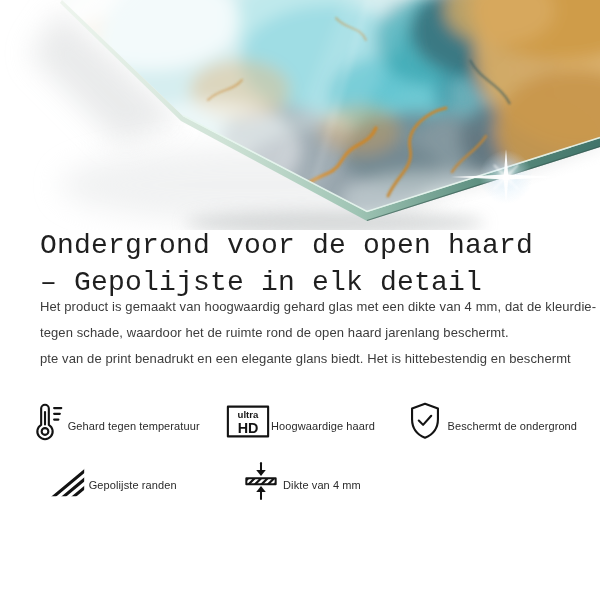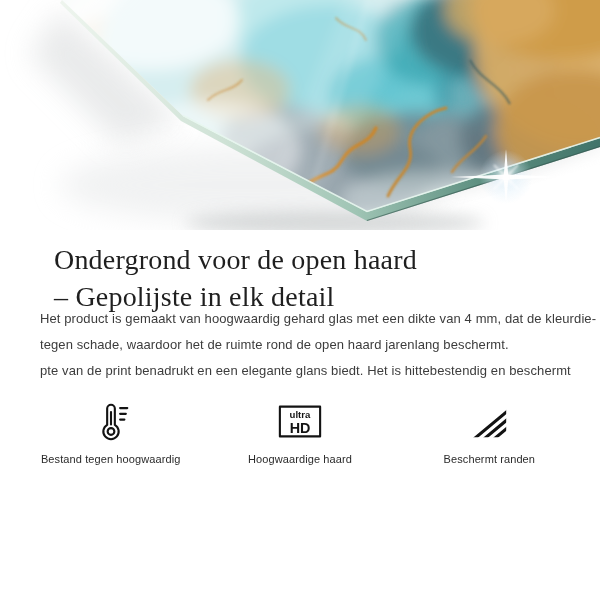--- a/index.html
+++ b/index.html
@@ -1,29 +1,29 @@
 <!DOCTYPE html>
 <html><head>
 <meta charset="utf-8">
 <style>
   html,body{margin:0;padding:0;background:#fff;}
   .page{position:relative;width:600px;height:600px;background:#ffffff;overflow:hidden;
         font-family:"Liberation Sans",sans-serif;}
   .hero{position:absolute;top:0;left:0;width:600px;height:230px;}
   .hero svg{display:block;}
-  .heading{position:absolute;left:40px;top:227px;margin:14px;
-           font-family:Liberation Serif, serif;font-weight:400;
+  .heading{position:absolute;left:40px;top:227px;margin:0;
+           font-family:Liberation Mono, monospace;font-weight:400;
            font-size:28px;line-height:37px;color:#1f1f1f;letter-spacing:.2px;}
   .heading span{display:block;}
-  .body-text{position:absolute;left:40px;top:306px;margin:0;
+  .body-text{position:absolute;left:40px;top:294px;margin:0;
              font-size:13px;line-height:26px;color:#3c3c3c;letter-spacing:.1px;}
   .body-text span{display:block;white-space:nowrap;}
   .features{position:absolute;left:16px;top:399px;width:568px;
             display:grid;grid-template-columns:1fr 1fr 1fr;row-gap:13px;}
-  .feature{display:flex;flex-direction:column;align-items:center;}
+  .feature{display:flex;flex-direction:row;align-items:center;justify-content:center;}
   .icon-box{height:46px;display:flex;align-items:center;justify-content:center;}
   .feature-label{margin-top:8px;font-size:11px;color:#2a2a2a;letter-spacing:.1px;}
   .ic{stroke:#131313;fill:none;stroke-width:2.2;stroke-linecap:round;stroke-linejoin:round;}
   .ic-fill{fill:#131313;stroke:none;}
 </style>
 </head>
 <body>
 
 <div class="page">
 
@@ -146,44 +146,70 @@
 
     <div class="feature">
       <div class="icon-box">
         <svg width="46" height="46" viewBox="0 0 48 48">
           <path class="ic" d="M20,27 V10 A4,4 0 0 1 28,10 V27 A8,8 0 1 1 20,27 Z"></path>
           <circle class="ic" cx="24" cy="33.9" r="3.5"></circle>
           <path class="ic" d="M24,13.5 V26.5"></path>
           <path class="ic" d="M33.5,9.5 H41 M33.5,15.5 H39.5 M33.5,21.5 H38"></path>
         </svg>
       </div>
-      <div class="feature-label">Bestand tegen hoogwaardig</div>
+      <div class="feature-label">Gehard tegen temperatuur</div>
     </div>
 
     <div class="feature">
       <div class="icon-box">
         <svg width="46" height="46" viewBox="0 0 48 48">
           <rect class="ic" x="3" y="8" width="42" height="31" stroke-width="2.6"></rect>
           <text x="24" y="20" text-anchor="middle" font-family="Liberation Sans, sans-serif" font-size="10" font-weight="bold" fill="#131313">ultra</text>
           <text x="24" y="35" text-anchor="middle" font-family="Liberation Sans, sans-serif" font-size="15" font-weight="bold" fill="#131313">HD</text>
         </svg>
       </div>
       <div class="feature-label">Hoogwaardige haard</div>
     </div>
 
+    <div class="feature">
+      <div class="icon-box">
+        <svg width="46" height="46" viewBox="0 0 48 48">
+          <path class="ic" d="M24,5 L37.5,10 V21 C37.5,31.5 31,37.5 24,40.5 C17,37.5 10.5,31.5 10.5,21 V10 Z"></path>
+          <path class="ic" d="M17.5,22.5 L22,27 L30.5,17.5"></path>
+        </svg>
+      </div>
+      <div class="feature-label">Beschermt de ondergrond</div>
+    </div>
 
 
     <div class="feature">
       <div class="icon-box">
         <svg width="44" height="44" viewBox="0 0 48 48">
           <g clip-path="url(#triClip)">
             <g transform="rotate(-39.8 24 25)" stroke="#131313" stroke-width="3.4">
               <path d="M-14,7 H62 M-14,14 H62 M-14,21 H62 M-14,28 H62 M-14,35 H62 M-14,42 H62"></path>
             </g>
           </g>
         </svg>
       </div>
-      <div class="feature-label">Beschermt randen</div>
-    </div>
-
+      <div class="feature-label">Gepolijste randen</div>
+    </div>
+
+    <div class="feature">
+      <div class="icon-box">
+        <svg width="44" height="44" viewBox="0 0 48 48">
+          <g clip-path="url(#barClip)">
+            <g transform="rotate(-45 24 24)" stroke="#131313" stroke-width="2.4">
+              <path d="M-20,12 H70 M-20,17 H70 M-20,22 H70 M-20,27 H70 M-20,32 H70 M-20,37 H70"></path>
+            </g>
+          </g>
+          <rect class="ic" x="8" y="21" width="32" height="6.5" stroke-width="2"></rect>
+          <path class="ic" d="M24,4.5 V12" stroke-width="3"></path>
+          <polygon class="ic-fill" points="18.8,12 29.2,12 24,18.5"></polygon>
+          <path class="ic" d="M24,43.5 V36" stroke-width="3"></path>
+          <polygon class="ic-fill" points="18.8,36 29.2,36 24,29.5"></polygon>
+        </svg>
+      </div>
+      <div class="feature-label">Dikte van 4 mm</div>
+    </div>
 
   </div>
 </div>
 
 </body></html>

